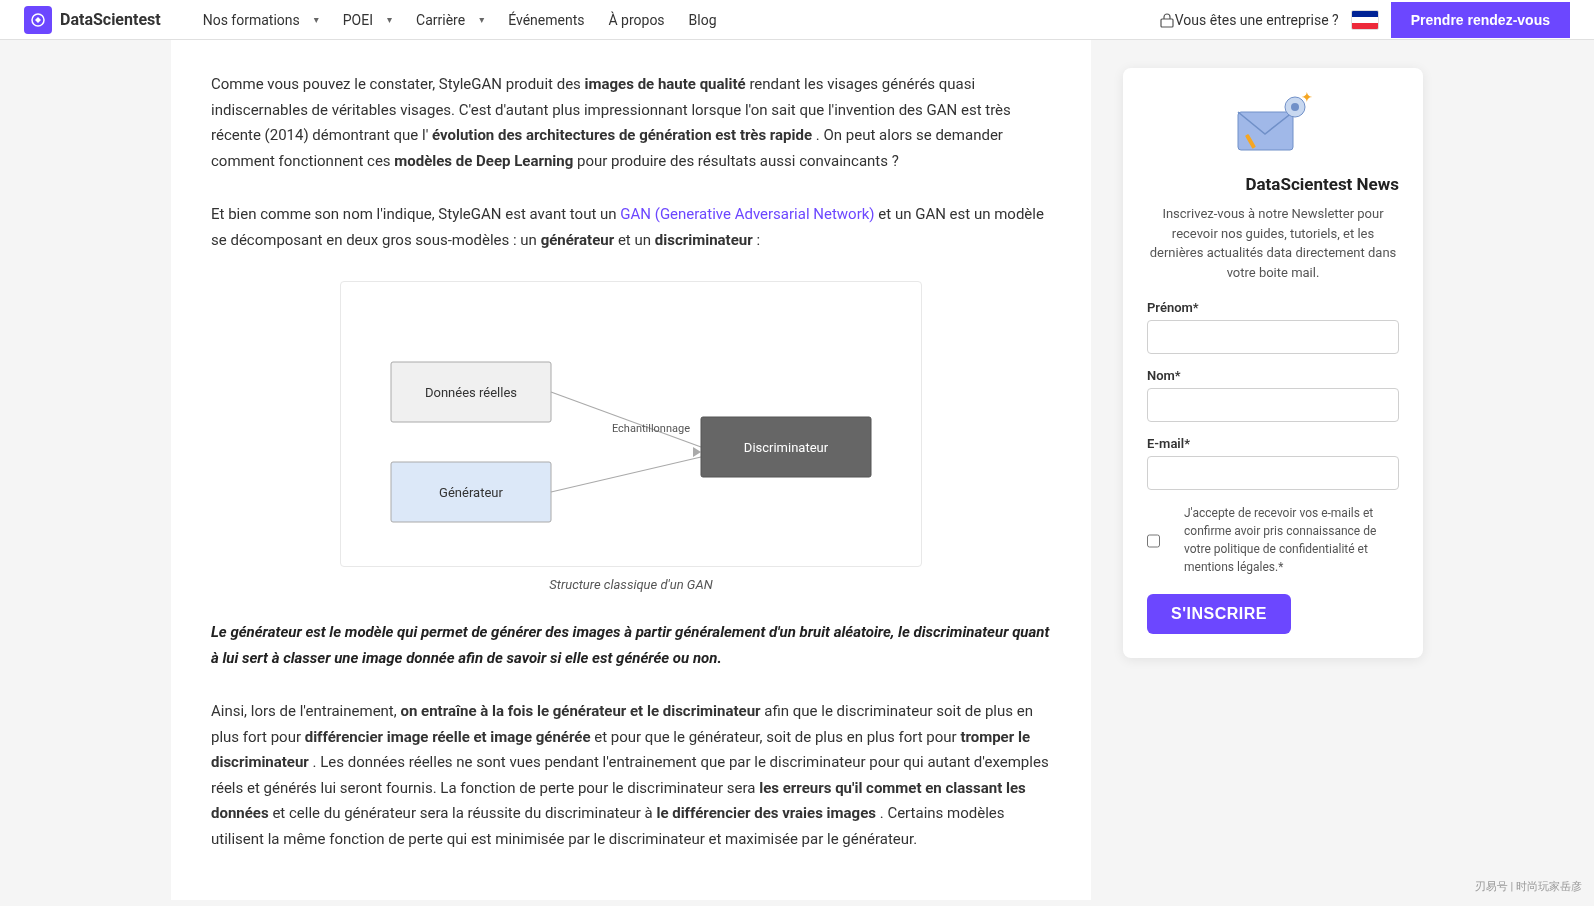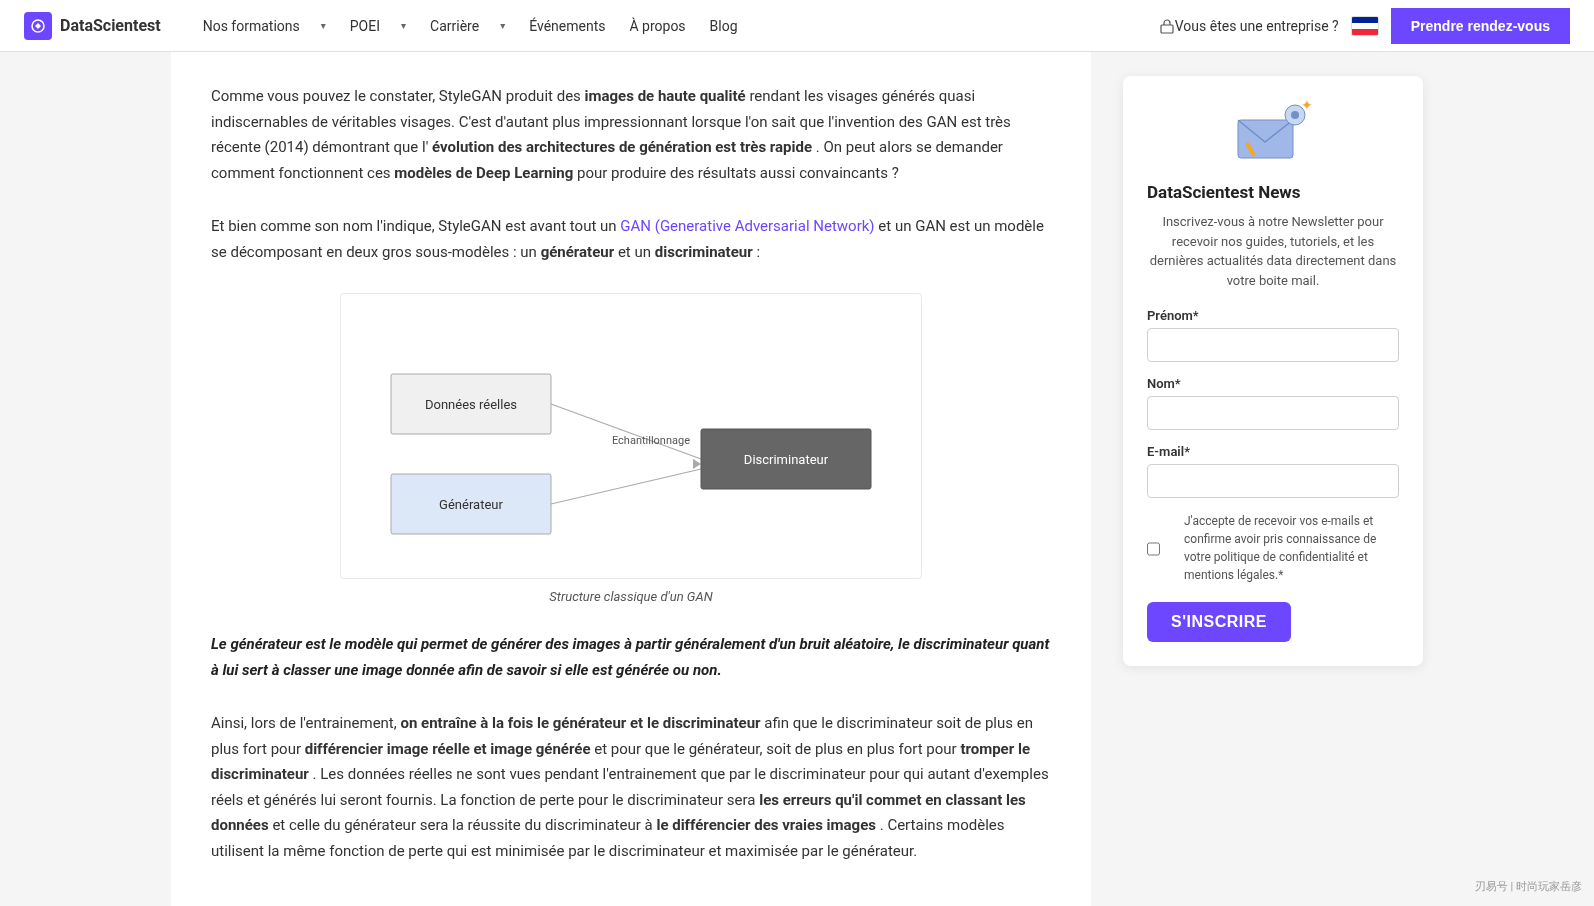--- a/index.html
+++ b/index.html
@@ -5,21 +5,21 @@
     * { box-sizing: border-box; margin: 0; padding: 0; }
     body { font-family: -apple-system, BlinkMacSystemFont, 'Segoe UI', Roboto, sans-serif; background: #f5f5f5; color: #333; font-size: 15px; }
 
     
     nav {
       background: #fff;
       border-bottom: 1px solid #e0e0e0;
       display: flex;
       align-items: center;
       padding: 0 24px;
-      height: 52px;
+      height: 40px;
       position: sticky;
       top: 0;
       z-index: 100;
     }
     .nav-logo {
       display: flex;
       align-items: center;
       gap: 8px;
       font-weight: 700;
       font-size: 16px;
@@ -34,21 +34,21 @@
       display: flex; align-items: center; justify-content: center;
       color: white; font-size: 14px;
     }
     .nav-links {
       display: flex;
       align-items: center;
       gap: 4px;
       flex: 1;
     }
     .nav-item {
-      display: flex; align-items: center; gap: 21px;
+      display: flex; align-items: center; gap: 14px;
       padding: 6px 10px;
       font-size: 14px;
       color: #333;
       cursor: pointer;
       border-radius: 4px;
       text-decoration: none;
     }
     .nav-chevron { font-size: 10px; color: #666; }
     .nav-right {
       display: flex; align-items: center; gap: 12px;
@@ -171,21 +171,21 @@
     .newsletter-icon {
       display: flex;
       justify-content: center;
       margin-bottom: 12px;
     }
 
     .newsletter-title {
       font-size: 17px;
       font-weight: 700;
       color: #222;
-      text-align: left;
+      text-align: right;
       margin-bottom: 10px;
     }
 
     .newsletter-desc {
       font-size: 13px;
       color: #555;
       text-align: center;
       line-height: 1.5;
       margin-bottom: 18px;
     }

